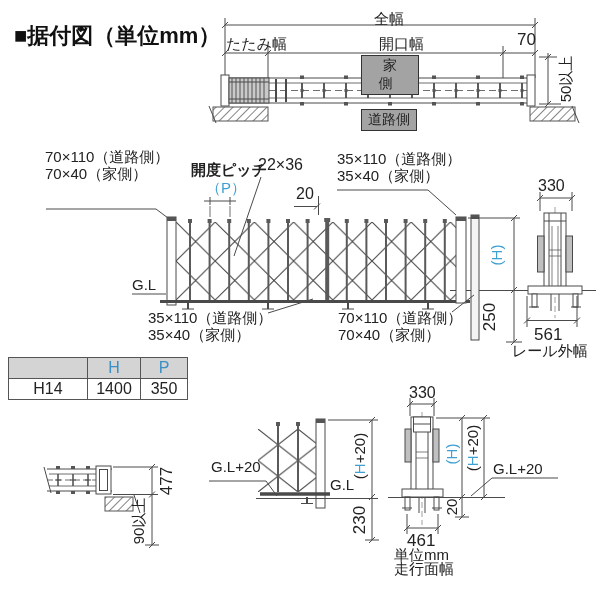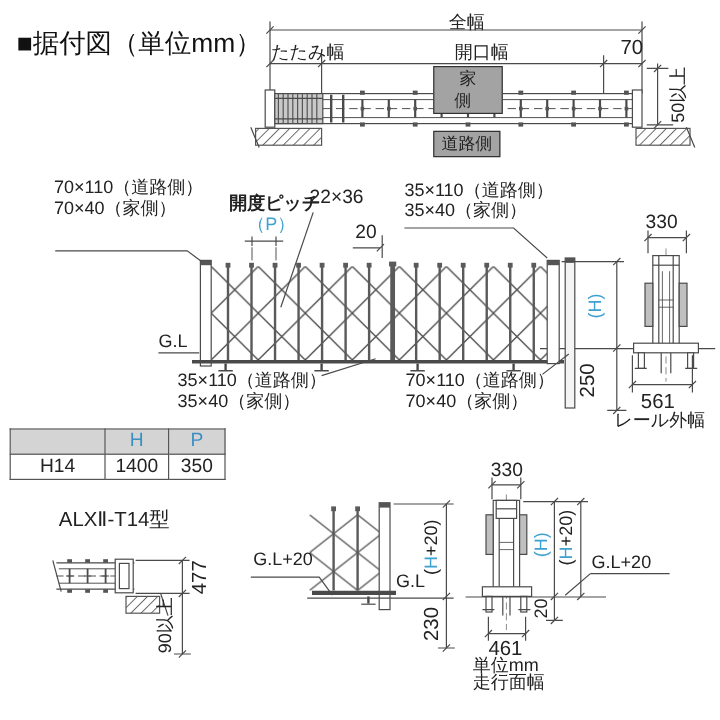--- a/index.html
+++ b/index.html
@@ -1,21 +1,21 @@
 <!DOCTYPE html>
 <html><head>
 <meta charset="utf-8">
 <style>
   html,body{margin:0;padding:0;}
   #stage{position:relative;width:600px;height:600px;background:#ffffff;overflow:hidden;
          font-family:"Liberation Sans",sans-serif;color:#222;}
   #linework{position:absolute;left:0;top:0;}
   .lbl{position:absolute;white-space:nowrap;color:#222;line-height:1.1;} .s14{font-size:15px;} .s15{font-size:15px;}
   .s16{font-size:16px;} .s17{font-size:17px;} .s19{font-size:19px;} .s22{font-size:22px;}
-  .bold{font-weight:normal;}
+  .bold{font-weight:bold;}
   .cyan{color:#3fa0d2;}
   .rot{transform:translate(-50%,-50%) rotate(-90deg);transform-origin:center;}
   .boxlbl{position:absolute;border:1.6px solid #333;background:#a3a3a3;font-size:14px;
           text-align:center;padding:1px 6px;}
   .sp{letter-spacing:9px;text-indent:9px;}
   table.spec{position:absolute;left:8px;top:357px;border-collapse:collapse;
              font-size:16px;color:#222;}
   table.spec td{border:1.2px solid #555;text-align:center;height:20px;padding:0;}
   table.spec .c0{width:78px;} table.spec .c1{width:52px;} table.spec .c2{width:46px;}
   table.spec tr.hd td{background:#d4d4d4;}
@@ -253,21 +253,20 @@
       <td class="c2 blu">P</td>
     </tr>
     <tr>
       <td class="c0">H14</td>
       <td class="c1">1400</td>
       <td class="c2">350</td>
     </tr>
   </tbody>
     </table>
 
-  <div class="lbl s17" style="left:49px;top:424px;">ALXⅡ-T14型</div>
 
   <div class="lbl s17 rot" style="left:167px;top:481px;">477</div>
   <div class="lbl s15 rot" style="left:139px;top:521px;">90以上</div>
 
   <div class="lbl s15" style="left:211px;top:459px;">G.L+20</div>
   <div class="lbl s15" style="left:330px;top:477px;">G.L</div>
   <div class="lbl s15 rot" style="left:360px;top:456px;"><span>(</span><span class="cyan">H</span><span>+20)</span></div>
   <div class="lbl s17 rot" style="left:360px;top:520px;">230</div>
 
   <div class="lbl s16" style="left:409px;top:384px;">330</div>

